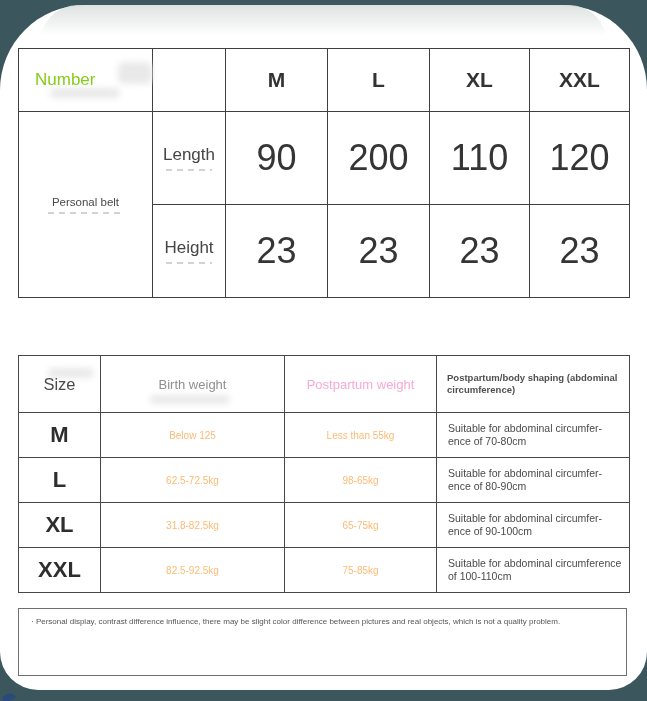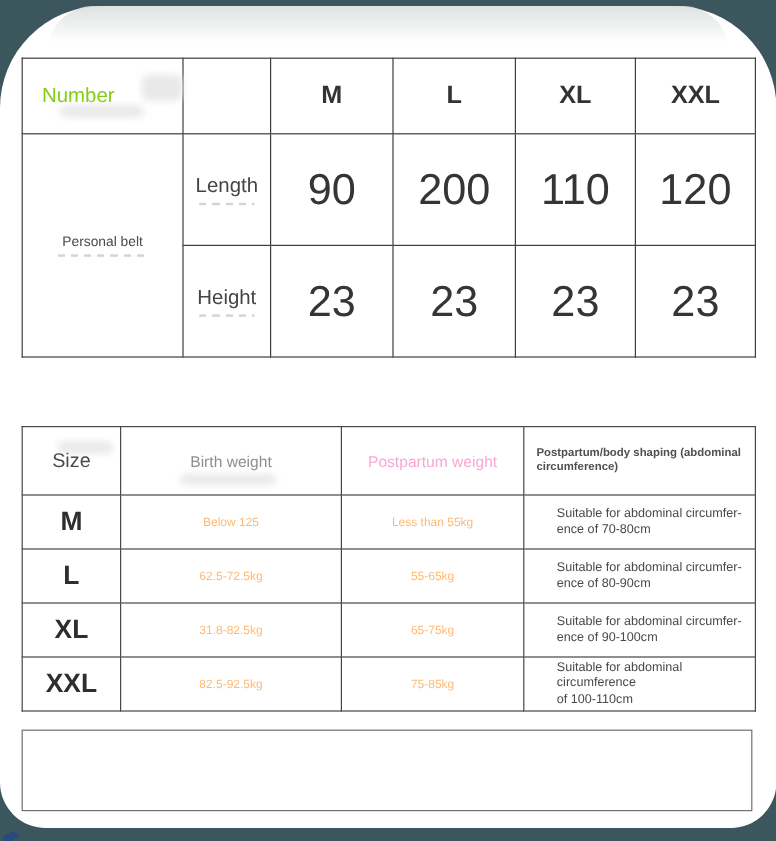--- a/index.html
+++ b/index.html
@@ -48,21 +48,21 @@
   .t2{position:absolute;left:18px;top:355px;width:611px;}
   .t2 td{border-color:#474747;}
   .t2 .r-head td{height:56px;}
   .t2 .r-body td{height:44px;}
   .t2 .h-size{font-size:16.5px;color:#4a4a4a;}
   .t2 .h-birth{font-size:13px;color:#8f8f8f;}
   .t2 .h-post{font-size:13px;color:#f9a8d4;}
   .t2 .h-shape{font-size:9.5px;font-weight:bold;color:#4f4f4f;text-align:left;padding:0 8px 0 10px;line-height:1.3;}
   .t2 .b-size{font-size:22px;font-weight:bold;color:#2e2e2e;}
   .t2 .b-val{font-size:10px;color:#fdba74;}
-  .t2 .b-shape{font-size:10.5px;color:#4a4a4a;text-align:left;padding:0 6px 0 27px;line-height:1.25;white-space:pre-line;}
+  .t2 .b-shape{font-size:10.5px;color:#4a4a4a;text-align:left;padding:0 6px 0 11px;line-height:1.25;white-space:pre-line;}
 
   
   .notes{
     position:absolute;left:18px;top:608px;width:609px;height:68px;
     border:1px solid #707070;box-sizing:border-box;
     padding:8px 10px 0 12px;background:#fff;
   }
   .note1{margin:0;font-size:8px;color:#565656;letter-spacing:0;}
   .note2{margin:10px 0 0 0;font-size:11.5px;color:#3f3f3f;width:540px;line-height:1.18;}
 
@@ -148,21 +148,21 @@
     <tr class="r-body">
       <td class="b-size">M</td>
       <td class="b-val">Below 125</td>
       <td class="b-val">Less than 55kg</td>
       <td class="b-shape">Suitable for abdominal circumfer-
 ence of 70-80cm</td>
     </tr>
     <tr class="r-body">
       <td class="b-size">L</td>
       <td class="b-val">62.5-72.5kg</td>
-      <td class="b-val">55-65kg</td>
+      <td class="b-val">98-65kg</td>
       <td class="b-shape">Suitable for abdominal circumfer-
 ence of 80-90cm</td>
     </tr>
     <tr class="r-body">
       <td class="b-size">XL</td>
       <td class="b-val">31.8-82.5kg</td>
       <td class="b-val">65-75kg</td>
       <td class="b-shape">Suitable for abdominal circumfer-
 ence of 90-100cm</td>
     </tr>
@@ -170,16 +170,17 @@
       <td class="b-size">XXL</td>
       <td class="b-val">82.5-92.5kg</td>
       <td class="b-val">75-85kg</td>
       <td class="b-shape">Suitable for abdominal circumference
 of 100-110cm</td>
     </tr>
   </tbody>
     </table>
 
   <div class="notes">
+    <p class="note1">· Personal display, contrast difference influence, there may be slight color difference between pictures and real objects, which is not a quality problem.</p>
   </div>
 
   <div class="corner-artifact"></div>
 </div>
 
 </body></html>

